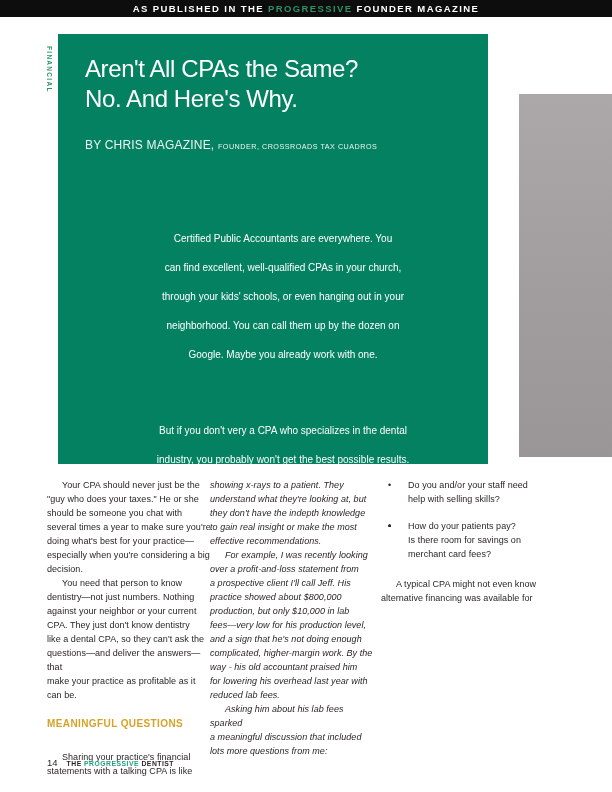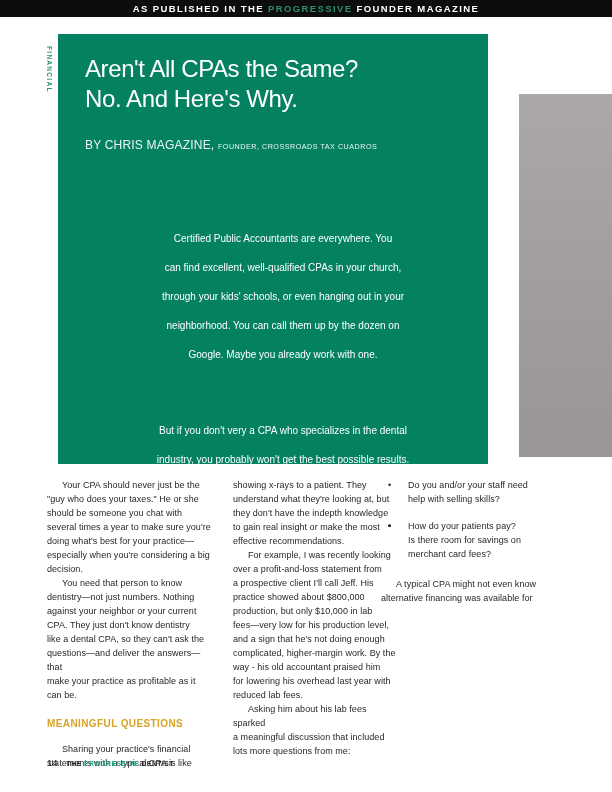--- a/index.html
+++ b/index.html
@@ -83,24 +83,24 @@
   .col {
     position: absolute;
     top: 478px;
     font-size: 9px; line-height: 14px;
     color: #2a2627;
     letter-spacing: 0.05px;
   }
   .col p { white-space: pre-line; }
   .col p.indent { text-indent: 15px; }
   .col-1 { left: 47px; width: 165px; }
-  .col-2 { left: 233px; width: 165px; }
+  .col-2 { left: 210px; width: 165px; font-style: italic; }
   .col-3 { left: 381px; width: 168px; }
   .section-heading {
-    margin: 15px 0 11px 0;
+    margin: 15px 0 19px 0;
     font-size: 10px; font-weight: bold;
     letter-spacing: 0.4px;
     color: #d6a327;
   }
   .bullet-list { list-style: none; }
   .bullet-list li {
     position: relative;
     padding-left: 27px;
     margin-bottom: 13px;
     white-space: pre-line;
@@ -168,21 +168,21 @@
     <p class="indent">You need that person to know
 dentistry—not just numbers. Nothing
 against your neighbor or your current
 CPA. They just don't know dentistry
 like a dental CPA, so they can't ask the
 questions—and deliver the answers—that
 make your practice as profitable as it
 can be.</p>
     <h2 class="section-heading">MEANINGFUL QUESTIONS</h2>
     <p class="indent">Sharing your practice's financial
-statements with a typical CPA is like</p>
+statements with a talking CPA is like</p>
   </div>
 
   <div class="col col-2">
     <p>showing x-rays to a patient. They
 understand what they're looking at, but
 they don't have the indepth knowledge
 to gain real insight or make the most
 effective recommendations.</p>
     <p class="indent">For example, I was recently looking
 over a profit-and-loss statement from

